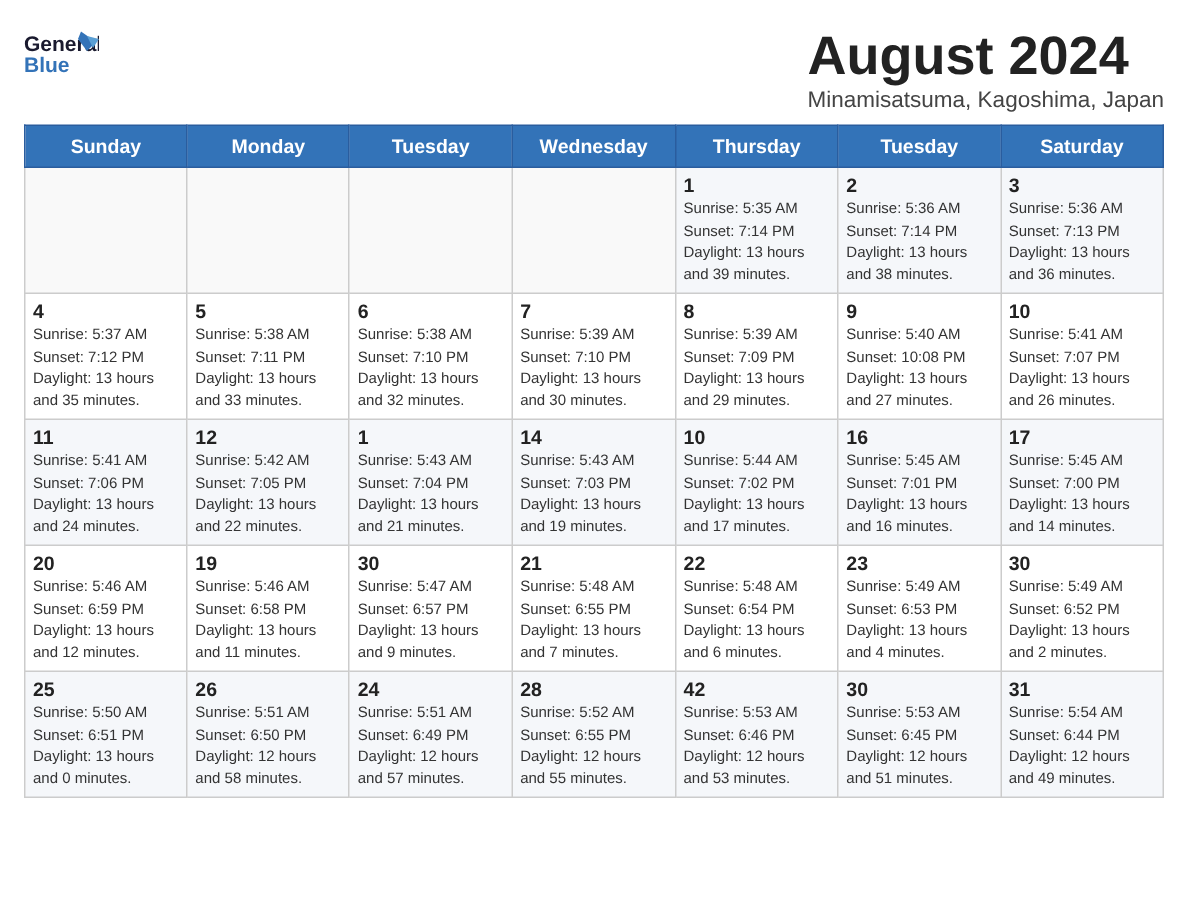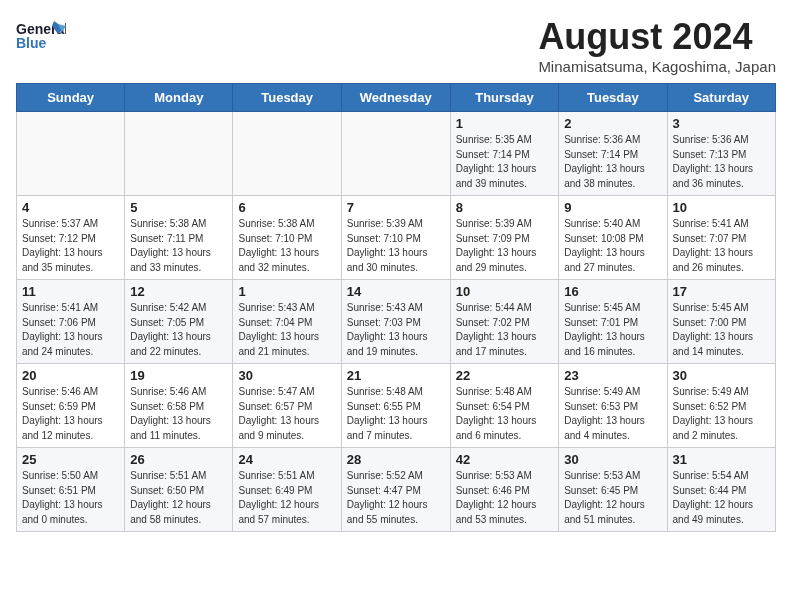--- a/index.html
+++ b/index.html
@@ -307,21 +307,21 @@
         <td>
           <span class="day-number">24</span>
           <div class="day-info" style="white-space: pre-line;">Sunrise: 5:51 AM
 Sunset: 6:49 PM
 Daylight: 12 hours
 and 57 minutes.</div>
         </td>
         <td>
           <span class="day-number">28</span>
           <div class="day-info" style="white-space: pre-line;">Sunrise: 5:52 AM
-Sunset: 4:47 PM
+Sunset: 6:55 PM
 Daylight: 12 hours
 and 55 minutes.</div>
         </td>
         <td>
           <span class="day-number">42</span>
           <div class="day-info" style="white-space: pre-line;">Sunrise: 5:53 AM
 Sunset: 6:46 PM
 Daylight: 12 hours
 and 53 minutes.</div>
         </td>

